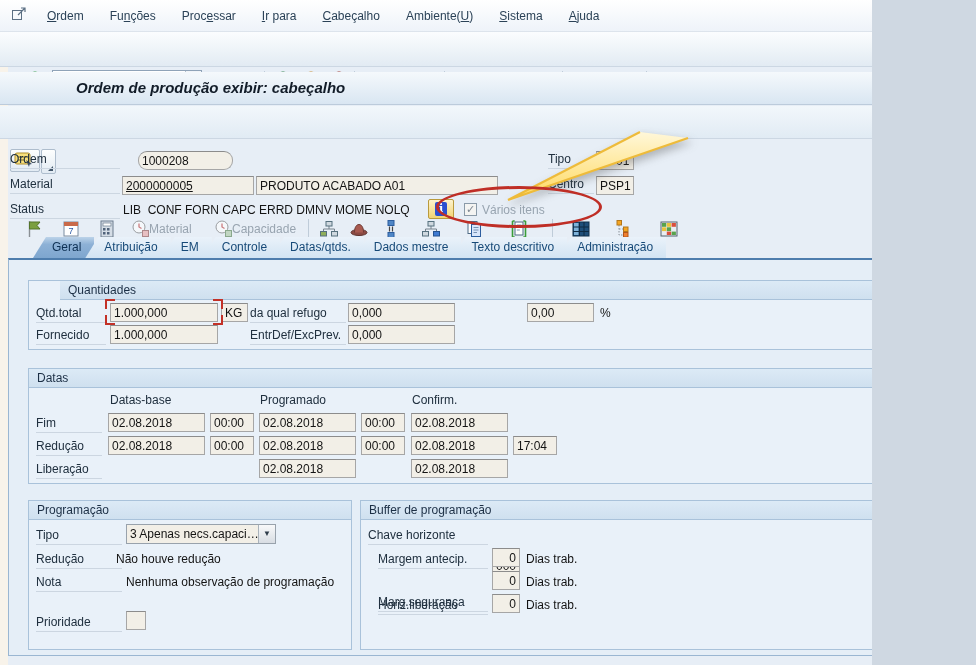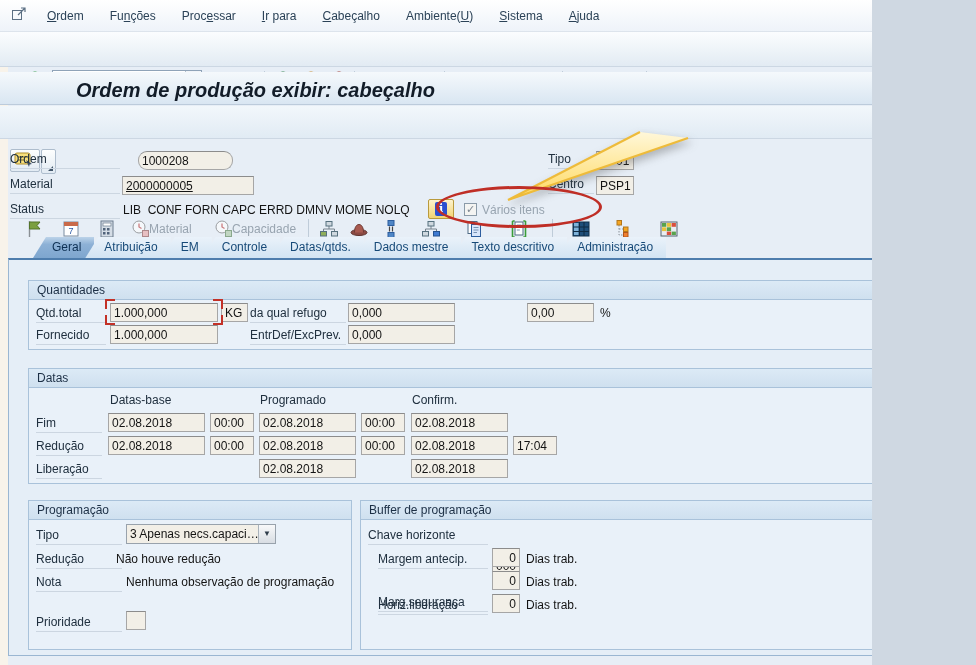--- a/index.html
+++ b/index.html
@@ -12,21 +12,21 @@
            background:linear-gradient(#ffffff,#eef3f9);border-bottom:1px solid #dde4ec;
            display:flex;align-items:center;padding-left:10px;box-sizing:border-box;}
   .menu-item{padding:2px 13px;color:#2b4257;cursor:default;white-space:nowrap;}
   .menu-item .key{text-decoration:underline;}
   .toolbar{position:absolute;left:0;top:32px;width:976px;height:34px;
            background:linear-gradient(#fbfdfe,#e2ebf3);border-bottom:1px solid #ccd7e3;}
   .titlebar{position:absolute;left:0;top:72px;width:976px;height:32px;
             background:linear-gradient(#f5f9fc,#d9e6f2);border-bottom:1px solid #bccbdb;}
   .apptoolbar{position:absolute;left:0;top:106px;width:976px;height:32px;
               background:linear-gradient(#f2f7fb,#e1ebf4);border-bottom:1px solid #ccd7e3;}
-  .title-text{position:absolute;left:76px;top:7px;font-size:20px;font-weight:bold;font-style:italic;color:#121c28;}
+  .title-text{position:absolute;left:76px;top:7px;font-size:15px;font-weight:bold;font-style:italic;color:#121c28;}
   .tbico{position:absolute;top:38px;width:22px;height:22px;}
   .apico{position:absolute;top:112px;width:22px;height:22px;}
   .tbsep{position:absolute;top:39px;width:1px;height:20px;background:#bfccd9;}
   .apsep{position:absolute;top:113px;width:1px;height:20px;background:#bfccd9;}
   .greylab{position:absolute;top:116px;color:#98a4b0;}
   .cmdwrap{position:absolute;left:52px;top:38px;width:150px;height:21px;background:#fff;
            border:1px solid #8fa3b8;display:flex;box-sizing:border-box;}
   .cmdwrap input{flex:1;border:0;outline:none;font:12px "Liberation Sans",sans-serif;padding:1px 4px;min-width:0;}
   .cmdarrow{width:15px;background:linear-gradient(#f2f5f9,#d9e1ea);border-left:1px solid #b3c0cd;
             font-size:8px;color:#44586c;text-align:center;line-height:19px;}
@@ -288,20 +288,21 @@
         </svg></span>
   </div>
 
   <span class="lbl" style="left:10px;top:152px;width:110px;">Ordem</span>
   <span class="fld" style="left:138px;top:151px;width:95px;border-radius:9px;">1000208</span>
   <span class="lbl" style="left:548px;top:152px;width:46px;">Tipo</span>
   <span class="fld" style="left:596px;top:151px;width:38px;">PP01</span>
 
   <span class="lbl" style="left:10px;top:177px;width:110px;">Material</span>
   <span class="fld" style="left:122px;top:176px;width:132px;text-decoration:underline;">2000000005</span>
+  <span class="fld" style="left:256px;top:176px;width:242px;">PRODUTO ACABADO A01</span>
   <span class="lbl" style="left:548px;top:177px;width:46px;">Centro</span>
   <span class="fld" style="left:596px;top:176px;width:38px;">PSP1</span>
 
   <span class="lbl" style="left:10px;top:202px;width:110px;">Status</span>
   <span class="txtval" style="left:123px;top:203px;">LIB  CONF FORN CAPC ERRD DMNV MOME NOLQ</span>
   <span class="ibtn"><span class="ibox">i</span></span>
   <span class="cbx" style="left:464px;top:203px;">✓</span>
   <span class="txtval" style="left:482px;top:203px;color:#98a4b0;">Vários itens</span>
 
   <div class="redellipse"></div>
@@ -323,21 +324,21 @@
       <span class="tab">Atribuição</span>
       <span class="tab">EM</span>
       <span class="tab">Controle</span>
       <span class="tab">Datas/qtds.</span>
       <span class="tab">Dados mestre</span>
       <span class="tab">Texto descritivo</span>
       <span class="tab">Administração</span>
     </div>
   </div>
 
-  <div class="grp" style="left:28px;top:280px;width:924px;height:70px;">
+  <div class="grp" style="left:28px;top:280px;width:924px;height:70px;padding-left:31px;">
     <div class="grph">Quantidades</div>
   </div>
   <span class="lbl" style="left:36px;top:306px;width:70px;">Qtd.total</span>
   <span class="fld" style="left:110px;top:303px;width:108px;">1.000,000</span>
   <span class="selc" style="left:105px;top:299px;border-left:2px solid #c33127;border-top:2px solid #c33127;"></span>
   <span class="selc" style="left:213px;top:299px;border-right:2px solid #c33127;border-top:2px solid #c33127;"></span>
   <span class="selc" style="left:105px;top:315px;border-left:2px solid #c33127;border-bottom:2px solid #c33127;"></span>
   <span class="selc" style="left:213px;top:315px;border-right:2px solid #c33127;border-bottom:2px solid #c33127;"></span>
   <span class="fld" style="left:221px;top:303px;width:27px;">KG</span>
   <span class="lbl" style="left:250px;top:306px;width:96px;">da qual refugo</span>

